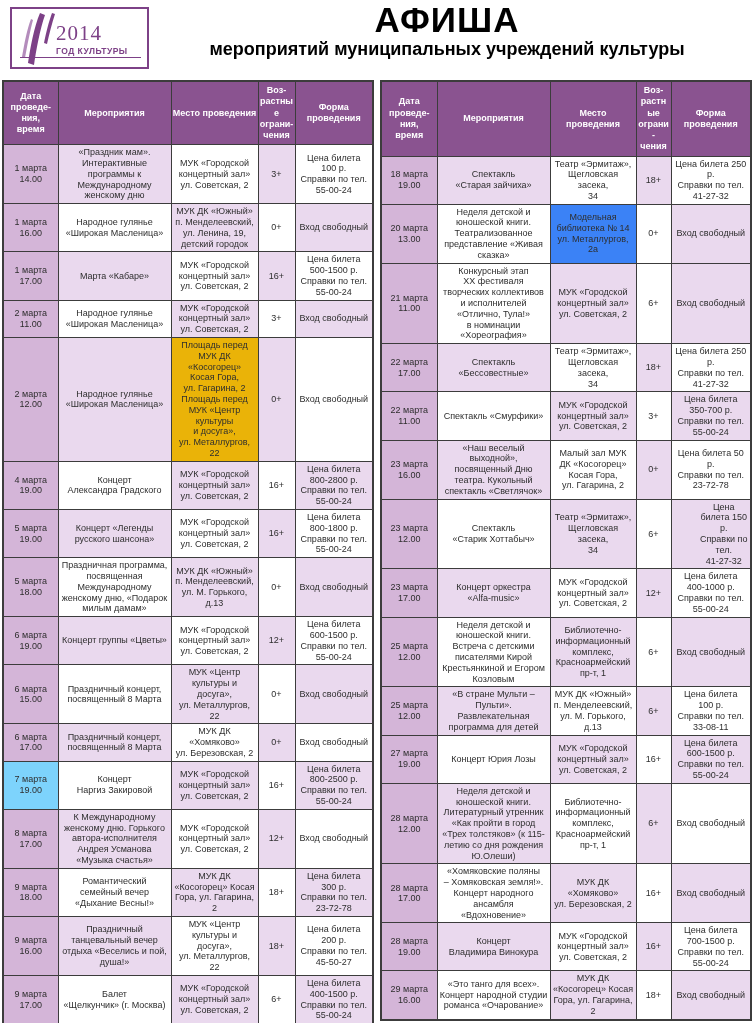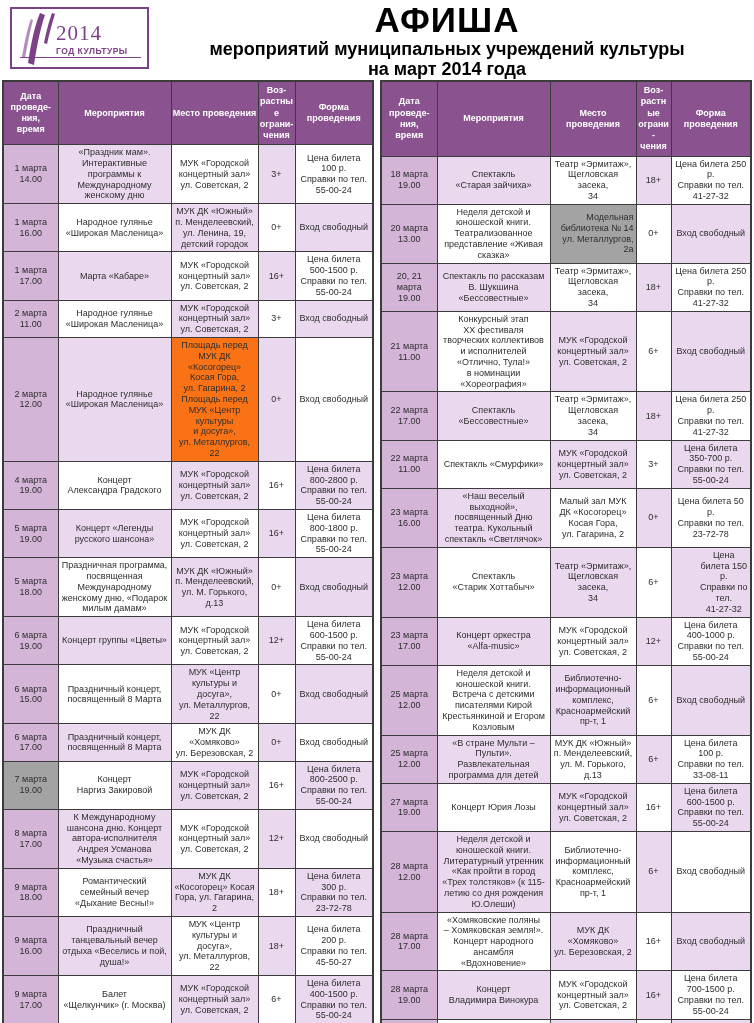--- a/index.html
+++ b/index.html
@@ -62,21 +62,20 @@
     </svg>
     <div class="logo-text">
       <div class="logo-year">2014</div>
       <div class="logo-caption">ГОД КУЛЬТУРЫ</div>
     </div>
     <div class="logo-rule"></div>
   </div>
   <div class="title-block">
     <div class="title-main">АФИША</div>
     <div class="title-sub">мероприятий  муниципальных учреждений культуры</div>
-    <div class="title-sub">на март 2014 года</div>
   </div>
 </div>
 
 <div class="tables-wrap">
   <table class="afisha">
     <colgroup>
       <col style="width:55px">
         <col style="width:113px">
         <col style="width:87px">
         <col style="width:37px">
@@ -144,21 +143,21 @@
           <td style="background: rgb(234, 217, 238);">МУК «Городской концертный зал»
 ул. Советская, 2</td>
           <td style="background: rgb(255, 255, 255);">3+</td>
           <td style="background: rgb(234, 217, 238);">Вход свободный</td>
         </tr>
         <tr>
           <td class="c-date" style="background: rgb(212, 181, 216);">2 марта
 12.00</td>
           <td style="background: rgb(234, 217, 238);">Народное гулянье
 «Широкая Масленица»</td>
-          <td style="background: #f97316;">Площадь перед МУК ДК «Косогорец»
+          <td style="background: #eab308;">Площадь перед МУК ДК «Косогорец»
 Косая Гора,
 ул. Гагарина, 2
 Площадь перед МУК «Центр культуры
 и досуга»,
 ул. Металлургов, 22</td>
           <td style="background: rgb(234, 217, 238);">0+</td>
           <td style="background: rgb(255, 255, 255);">Вход свободный</td>
         </tr>
         <tr>
           <td class="c-date" style="background: rgb(212, 181, 216);">4 марта
@@ -222,36 +221,36 @@
           <td class="c-date" style="background: rgb(212, 181, 216);">6 марта
 17.00</td>
           <td style="background: rgb(234, 217, 238);">Праздничный концерт,
 посвященный 8 Марта</td>
           <td style="background: rgb(255, 255, 255);">МУК ДК «Хомяково»
 ул. Березовская, 2</td>
           <td style="background: rgb(234, 217, 238);">0+</td>
           <td style="background: rgb(255, 255, 255);">Вход свободный</td>
         </tr>
         <tr>
-          <td class="c-date" style="background: #a3a3a3;">7 марта
+          <td class="c-date" style="background: #7dd3fc;">7 марта
 19.00</td>
           <td style="background: rgb(255, 255, 255);">Концерт
 Наргиз Закировой</td>
           <td style="background: rgb(234, 217, 238);">МУК «Городской концертный зал»
 ул. Советская, 2</td>
           <td style="background: rgb(255, 255, 255);">16+</td>
           <td style="background: rgb(234, 217, 238);">Цена билета
 800-2500 р.
 Справки по тел.
 55-00-24</td>
         </tr>
         <tr>
           <td class="c-date" style="background: rgb(212, 181, 216);">8 марта
 17.00</td>
-          <td style="background: rgb(234, 217, 238);">К Международному шансона дню. Концерт автора-исполнителя Андрея Усманова «Музыка счастья»</td>
+          <td style="background: rgb(234, 217, 238);">К Международному женскому дню. Горького автора-исполнителя Андрея Усманова «Музыка счастья»</td>
           <td style="background: rgb(255, 255, 255);">МУК «Городской концертный зал»
 ул. Советская, 2</td>
           <td style="background: rgb(234, 217, 238);">12+</td>
           <td style="background: rgb(255, 255, 255);">Вход свободный</td>
         </tr>
         <tr>
           <td class="c-date" style="background: rgb(212, 181, 216);">9 марта
 18.00</td>
           <td style="background: rgb(255, 255, 255);">Романтический
 семейный вечер
@@ -326,40 +325,25 @@
 34</td>
           <td style="background: rgb(234, 217, 238);">18+</td>
           <td style="background: rgb(255, 255, 255);">Цена билета 250 р.
 Справки по тел.
 41-27-32</td>
         </tr>
         <tr>
           <td class="c-date" style="background: rgb(212, 181, 216);">20 марта
 13.00</td>
           <td style="background: rgb(255, 255, 255);">Неделя детской и юношеской книги. Театрализованное представление «Живая сказка»</td>
-          <td style="background: #a3a3a3; text-align: right;">Модельная
+          <td style="background: #3b82f6;">Модельная
 библиотека № 14
 ул. Металлургов, 2а</td>
           <td style="background: rgb(255, 255, 255);">0+</td>
           <td style="background: rgb(234, 217, 238);">Вход свободный</td>
-        </tr>
-        <tr>
-          <td class="c-date" style="background: rgb(212, 181, 216);">20, 21
-марта
-19.00</td>
-          <td style="background: rgb(234, 217, 238);">Спектакль по рассказам
-В. Шукшина
-«Бессовестные»</td>
-          <td style="background: rgb(255, 255, 255);">Театр «Эрмитаж»,
-Щегловская засека,
-34</td>
-          <td style="background: rgb(234, 217, 238);">18+</td>
-          <td style="background: rgb(255, 255, 255);">Цена билета 250 р.
-Справки по тел.
-41-27-32</td>
         </tr>
         <tr>
           <td class="c-date" style="background: rgb(212, 181, 216);">21 марта
 11.00</td>
           <td style="background: rgb(255, 255, 255);">Конкурсный этап
 ХХ фестиваля творческих коллективов и исполнителей «Отлично, Тула!»
 в номинации
 «Хореография»</td>
           <td style="background: rgb(234, 217, 238);">МУК «Городской концертный зал»
 ул. Советская, 2</td>

